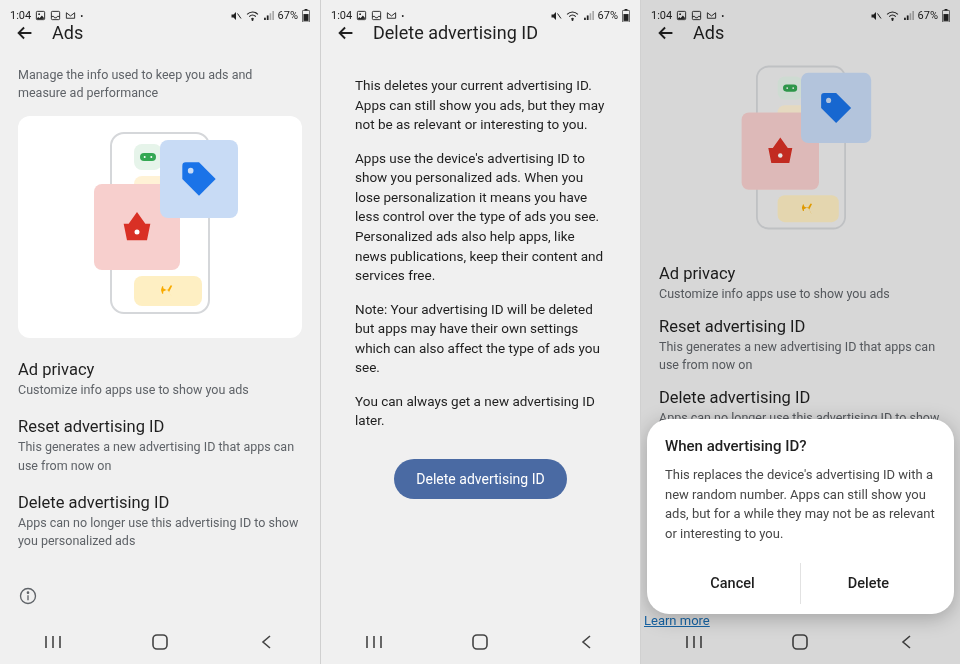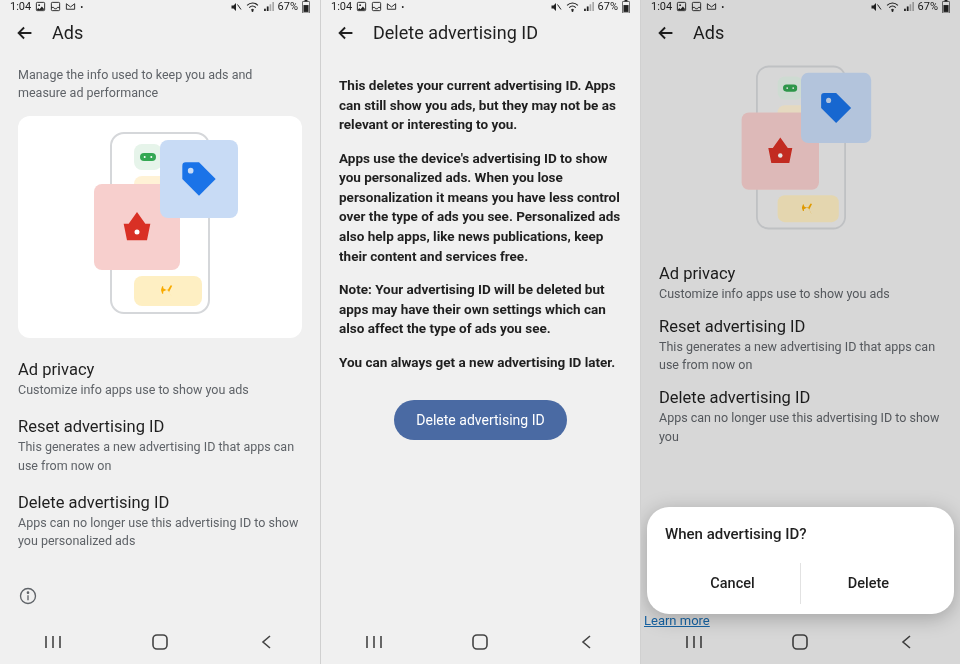--- a/index.html
+++ b/index.html
@@ -2,21 +2,21 @@
 <html><head>
 <meta charset="utf-8">
 <style>
   * { box-sizing: border-box; margin: 0; padding: 0; }
   html, body { width: 960px; height: 664px; font-family: Roboto, -apple-system, "Segoe UI", Arial, sans-serif; background:#fff; }
   body { display:flex; }
   .phone { width:320px; height:664px; background:#f0f0f0; position:relative; overflow:hidden; display:flex; flex-direction:column; }
   .phone + .phone { border-left:1px solid #d0d0d0; }
 
   
-  .status { height:22px; display:flex; align-items:flex-start; justify-content:space-between; padding:0 10px; font-size:11px; color:#222; }
+  .status { height:22px; display:flex; align-items:flex-end; justify-content:space-between; padding:0 10px; font-size:11px; color:#222; }
   .status .left, .status .right { display:flex; align-items:center; gap:4px; }
   .status .dot { font-size:9px; }
   .status svg { display:block; }
 
   
   .appbar { height:40px; display:flex; align-items:flex-start; gap:16px; padding:0 14px; }
   .appbar .title { font-size:18px; font-weight:400; color:#1f1f1f; }
   .back-icon svg { width:22px; height:22px; }
 
   .content { flex:1; overflow:hidden; padding:0 18px; }
@@ -36,21 +36,21 @@
   .illus svg { display:block; }
 
   .item { margin:18px 0 10px; }
   .item-title { font-size:16.5px; color:#1f1f1f; font-weight:400; }
   .item-sub { font-size:12.5px; color:#5f6368; line-height:1.45; margin-top:2px; }
 
   .info-row { position:absolute; left:18px; bottom:54px; }
   .info-row svg { width:20px; height:20px; stroke:#5f6368; }
 
   
-  .para { font-size:13.5px; color:#1f1f1f; line-height:1.45; margin:14px 0;font-weight:bold; }
+  .para { font-size:13.5px; color:#1f1f1f; line-height:1.45; margin:14px 16px; }
   .cta-wrap { display:flex; justify-content:center; margin-top:28px; }
   .cta { background:#4a6aa3; color:#fff; font-size:14px; padding:12px 22px; border-radius:24px; cursor:pointer; }
 
   
   .dim { position:absolute; inset:0; background:rgba(0,0,0,0.10); }
   .dialog { position:absolute; left:6px; right:6px; bottom:50px; background:#fff; border-radius:22px; padding:18px 18px 10px; box-shadow:0 4px 20px rgba(0,0,0,0.25); }
   .dialog-title { font-size:15px; font-weight:500; color:#1f1f1f; margin-bottom:10px; }
   .dialog-body { font-size:13px; color:#474747; line-height:1.5; }
   .dialog-actions { display:flex; margin-top:20px; }
   .dialog-actions .sep { width:1px; background:#e2e2e2; }
@@ -408,20 +408,21 @@
       <div class="item-sub">Apps can no longer use this advertising ID to show you</div>
     </div>
   </div>
 
   <div class="learn">Learn more</div>
 
   <div class="dim"></div>
 
   <div class="dialog">
     <div class="dialog-title">When advertising ID?</div>
+    <div class="dialog-body">This replaces the device's advertising ID with a new random number. Apps can still show you ads, but for a while they may not be as relevant or interesting to you.</div>
     <div class="dialog-actions">
       <div class="dlg-btn">Cancel</div>
       <div class="sep"></div>
       <div class="dlg-btn">Delete</div>
     </div>
   </div>
 
   <div class="navbar">
     <div class="nbtn">
         <svg width="20" height="16" fill="none" stroke-width="1.6">

